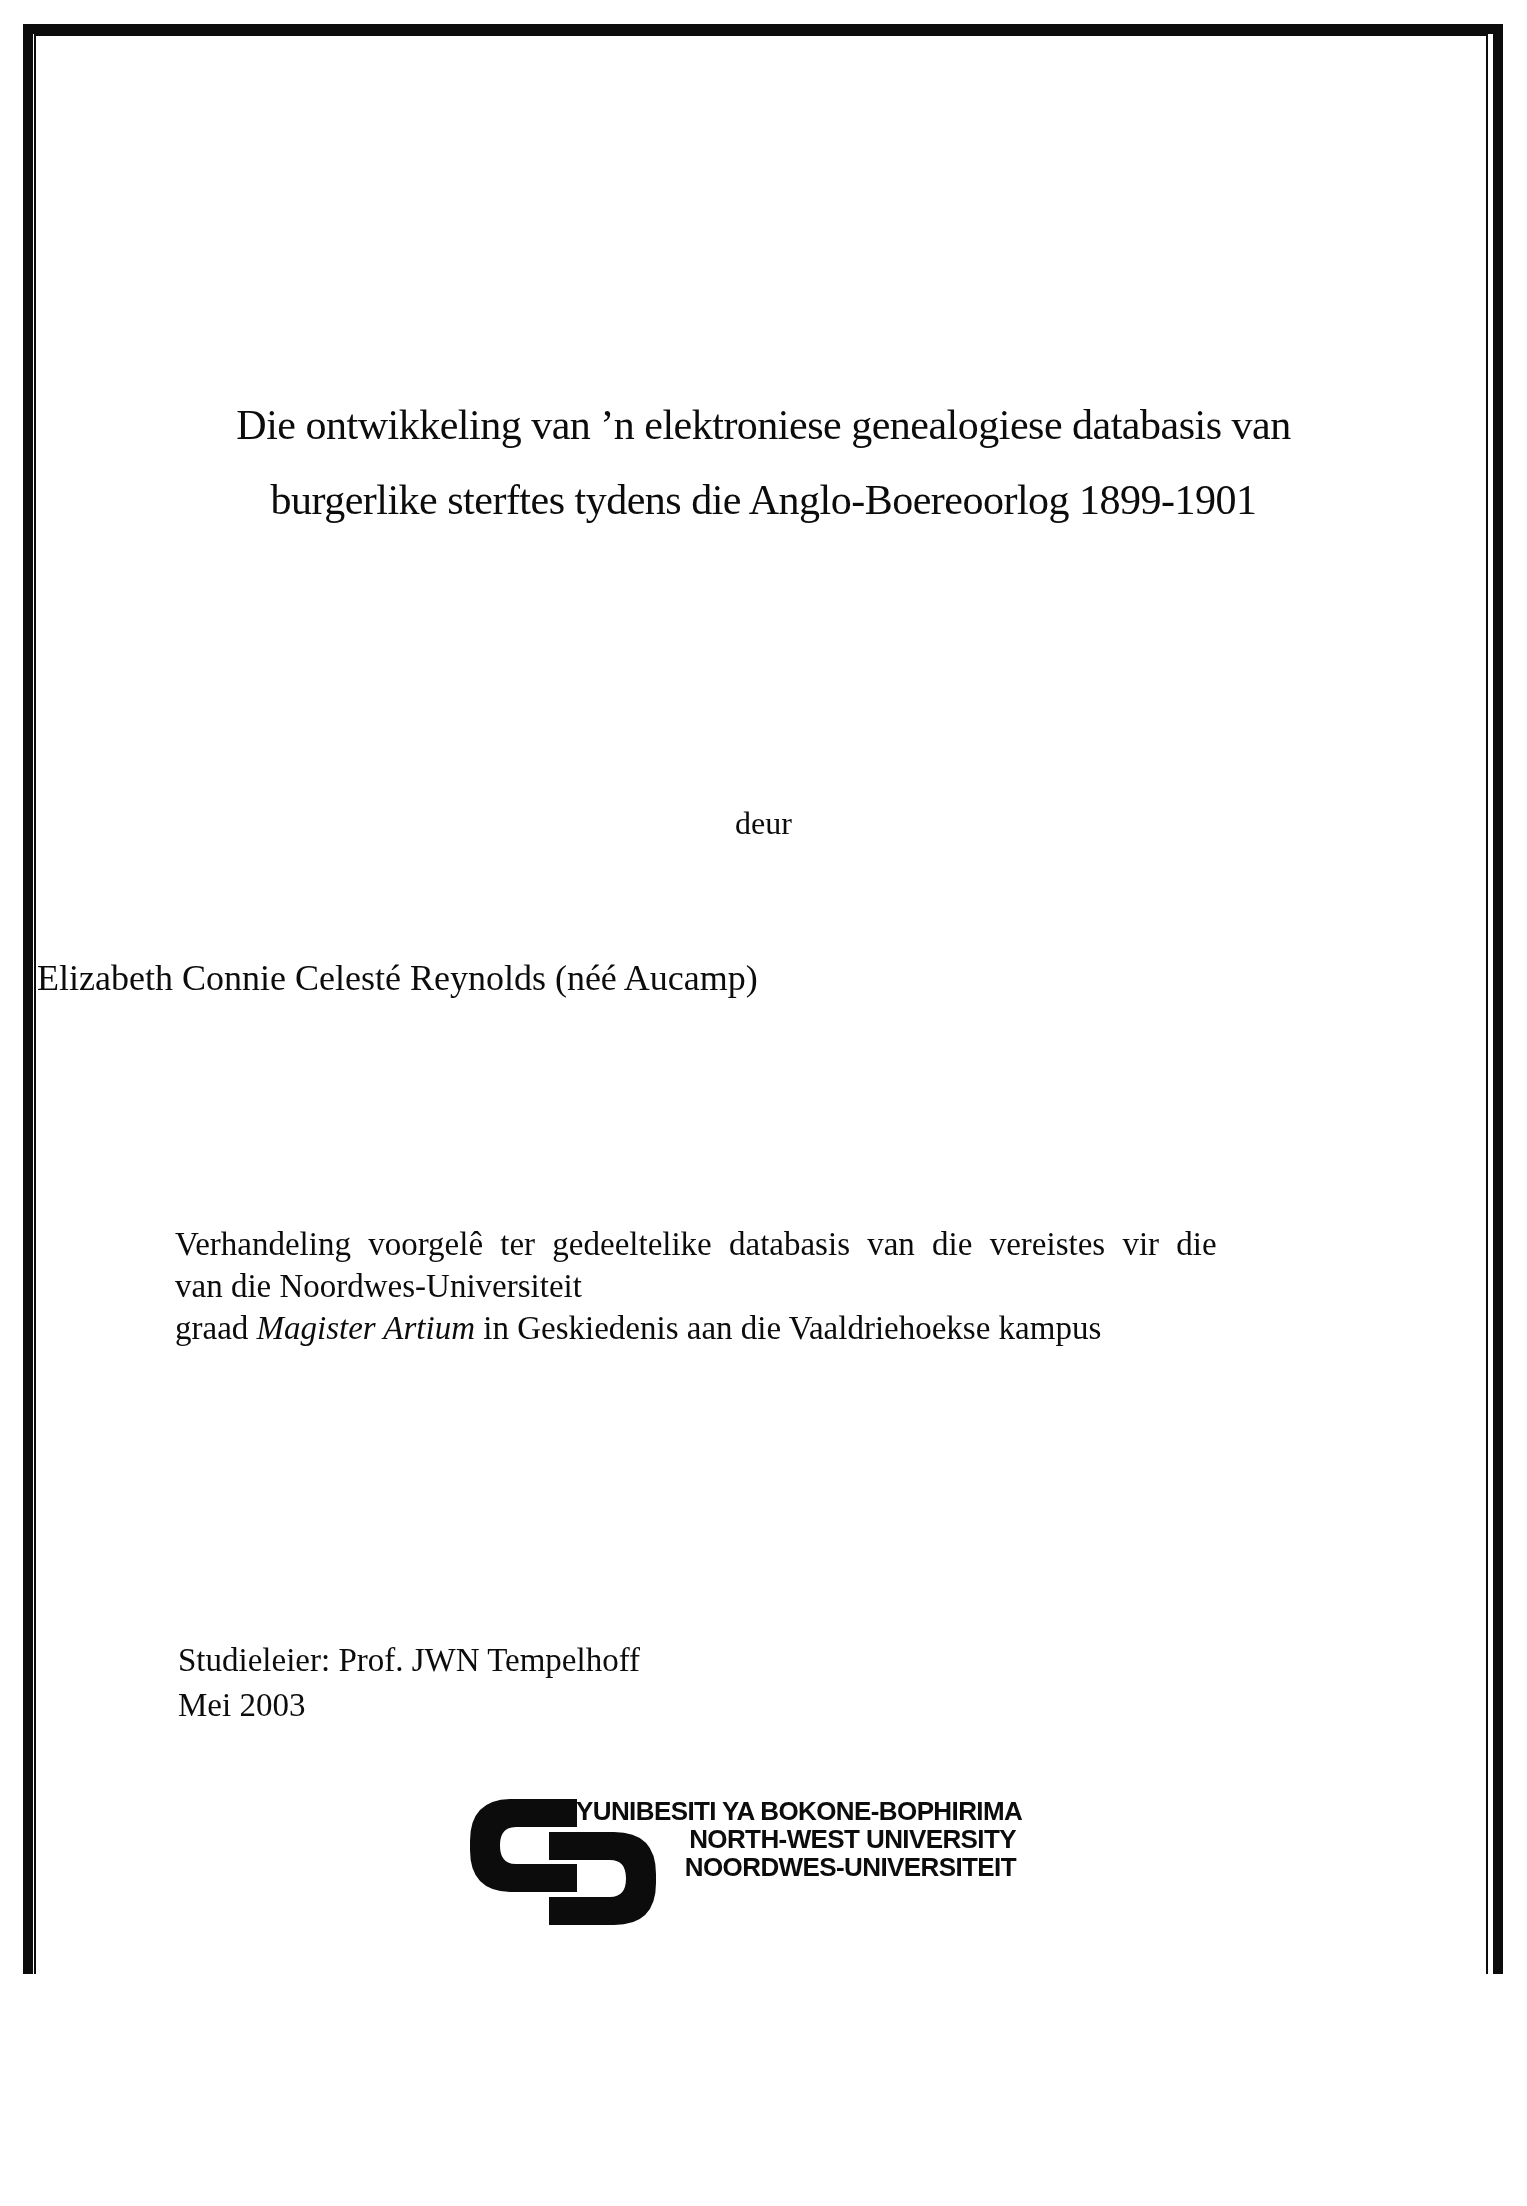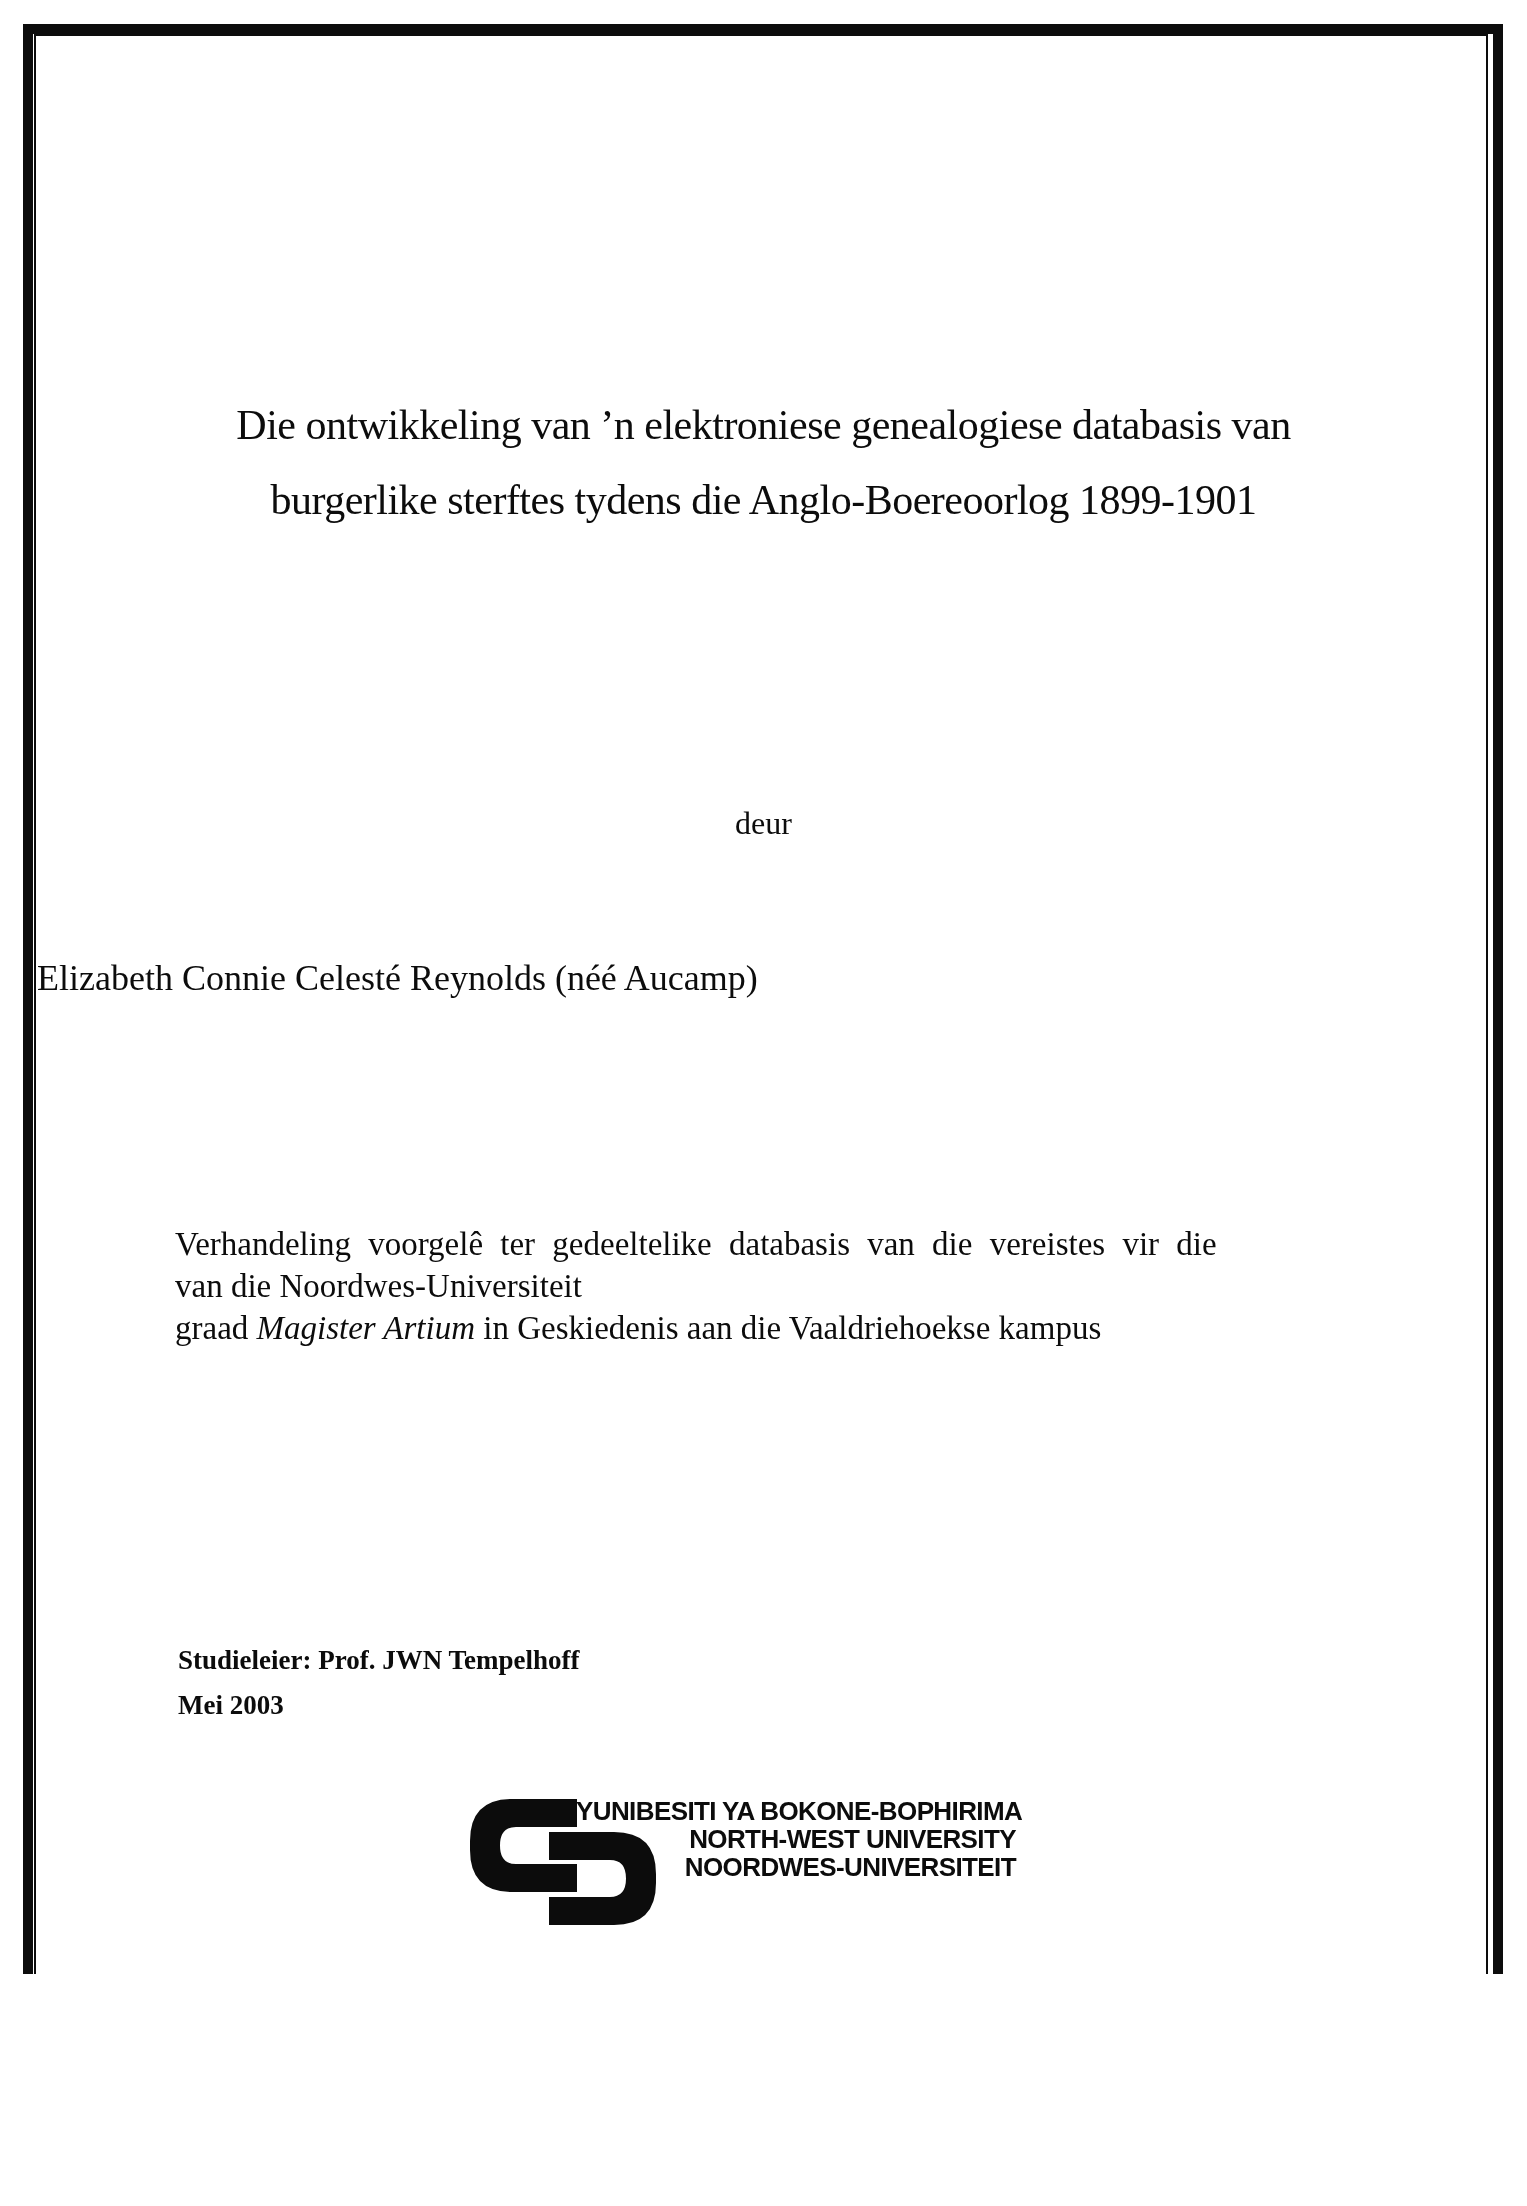--- a/index.html
+++ b/index.html
@@ -72,24 +72,23 @@
     font-size:33px;
     line-height:42px;
   }
   .st-line{ white-space:nowrap; }
   .st-line.stretch{ word-spacing:9px; }
   .st-line em{ font-style:italic; }
   
   .supervisor-block{
     position:absolute;
     left:178px; top:1638px;
-    font-size:27px;
+    font-size:33px;
     line-height:45px;
     white-space:nowrap;
-    font-weight:bold;
   }
   
   .logo-mark{
     position:absolute;
     left:470px; top:1799px;
     width:186px; height:126px;
   }
   .logo-mark path, .logo-mark use{ fill:var(--ink); }
   .logo-text{
     position:absolute;

